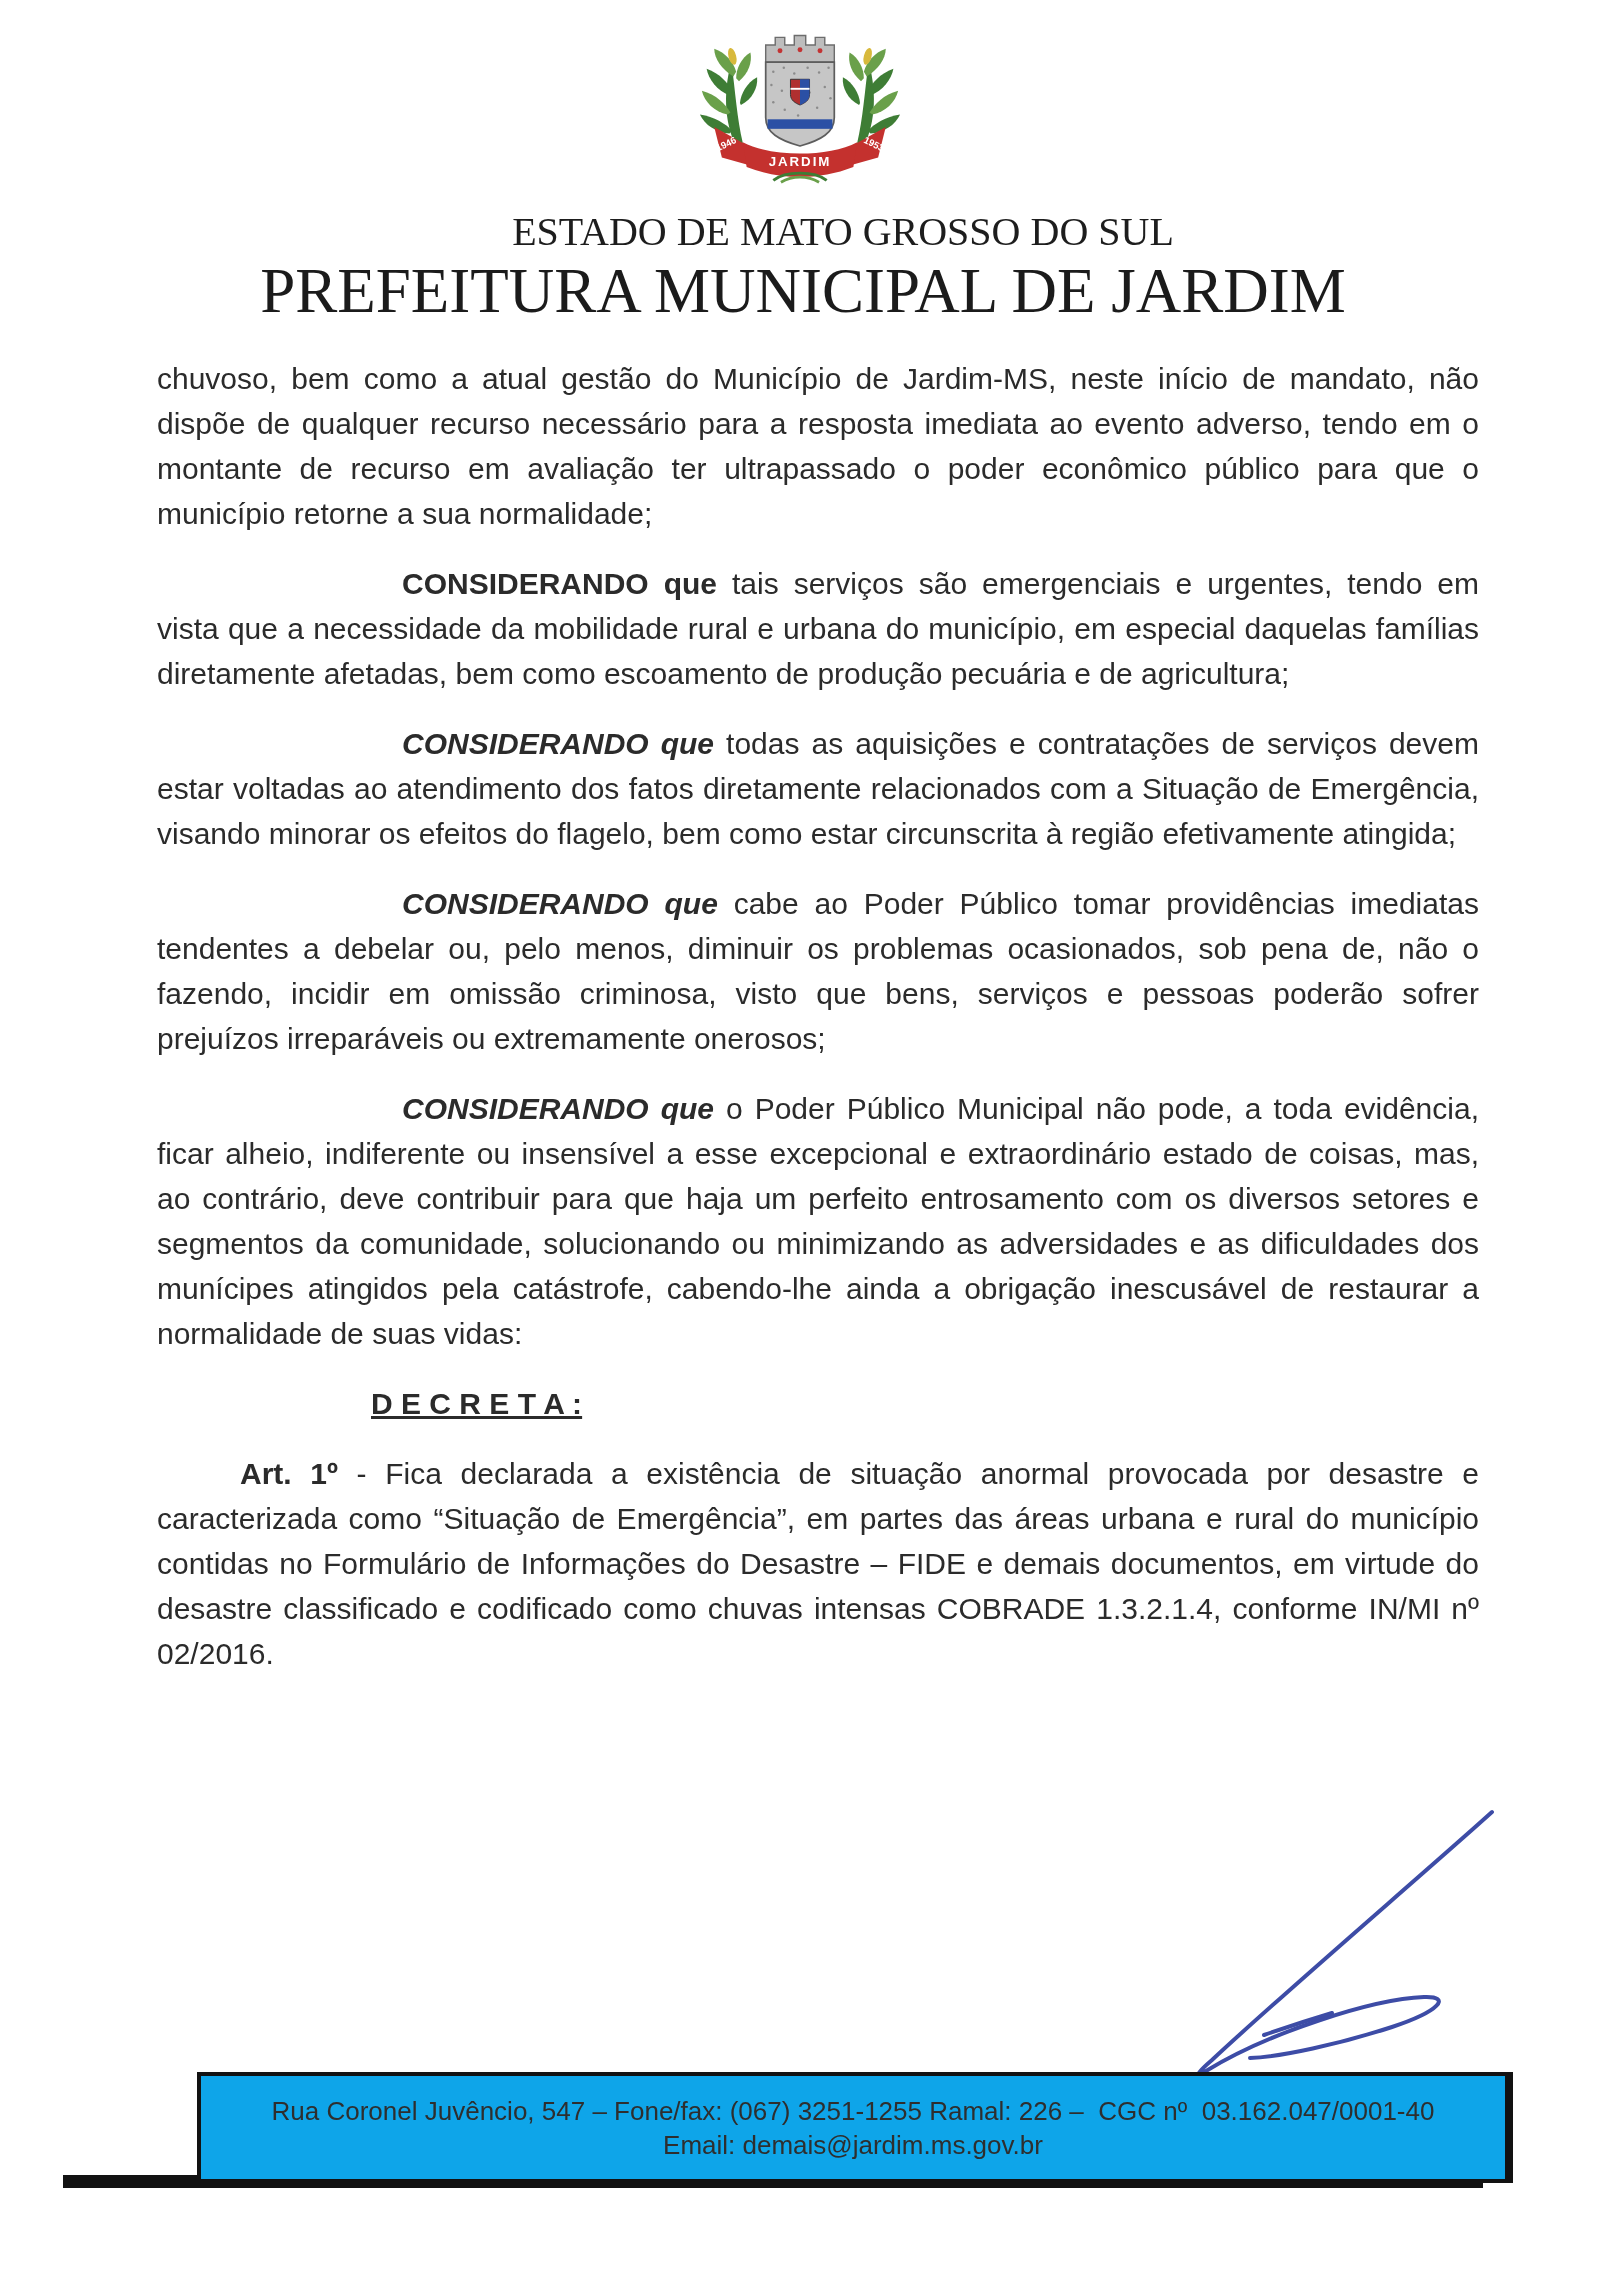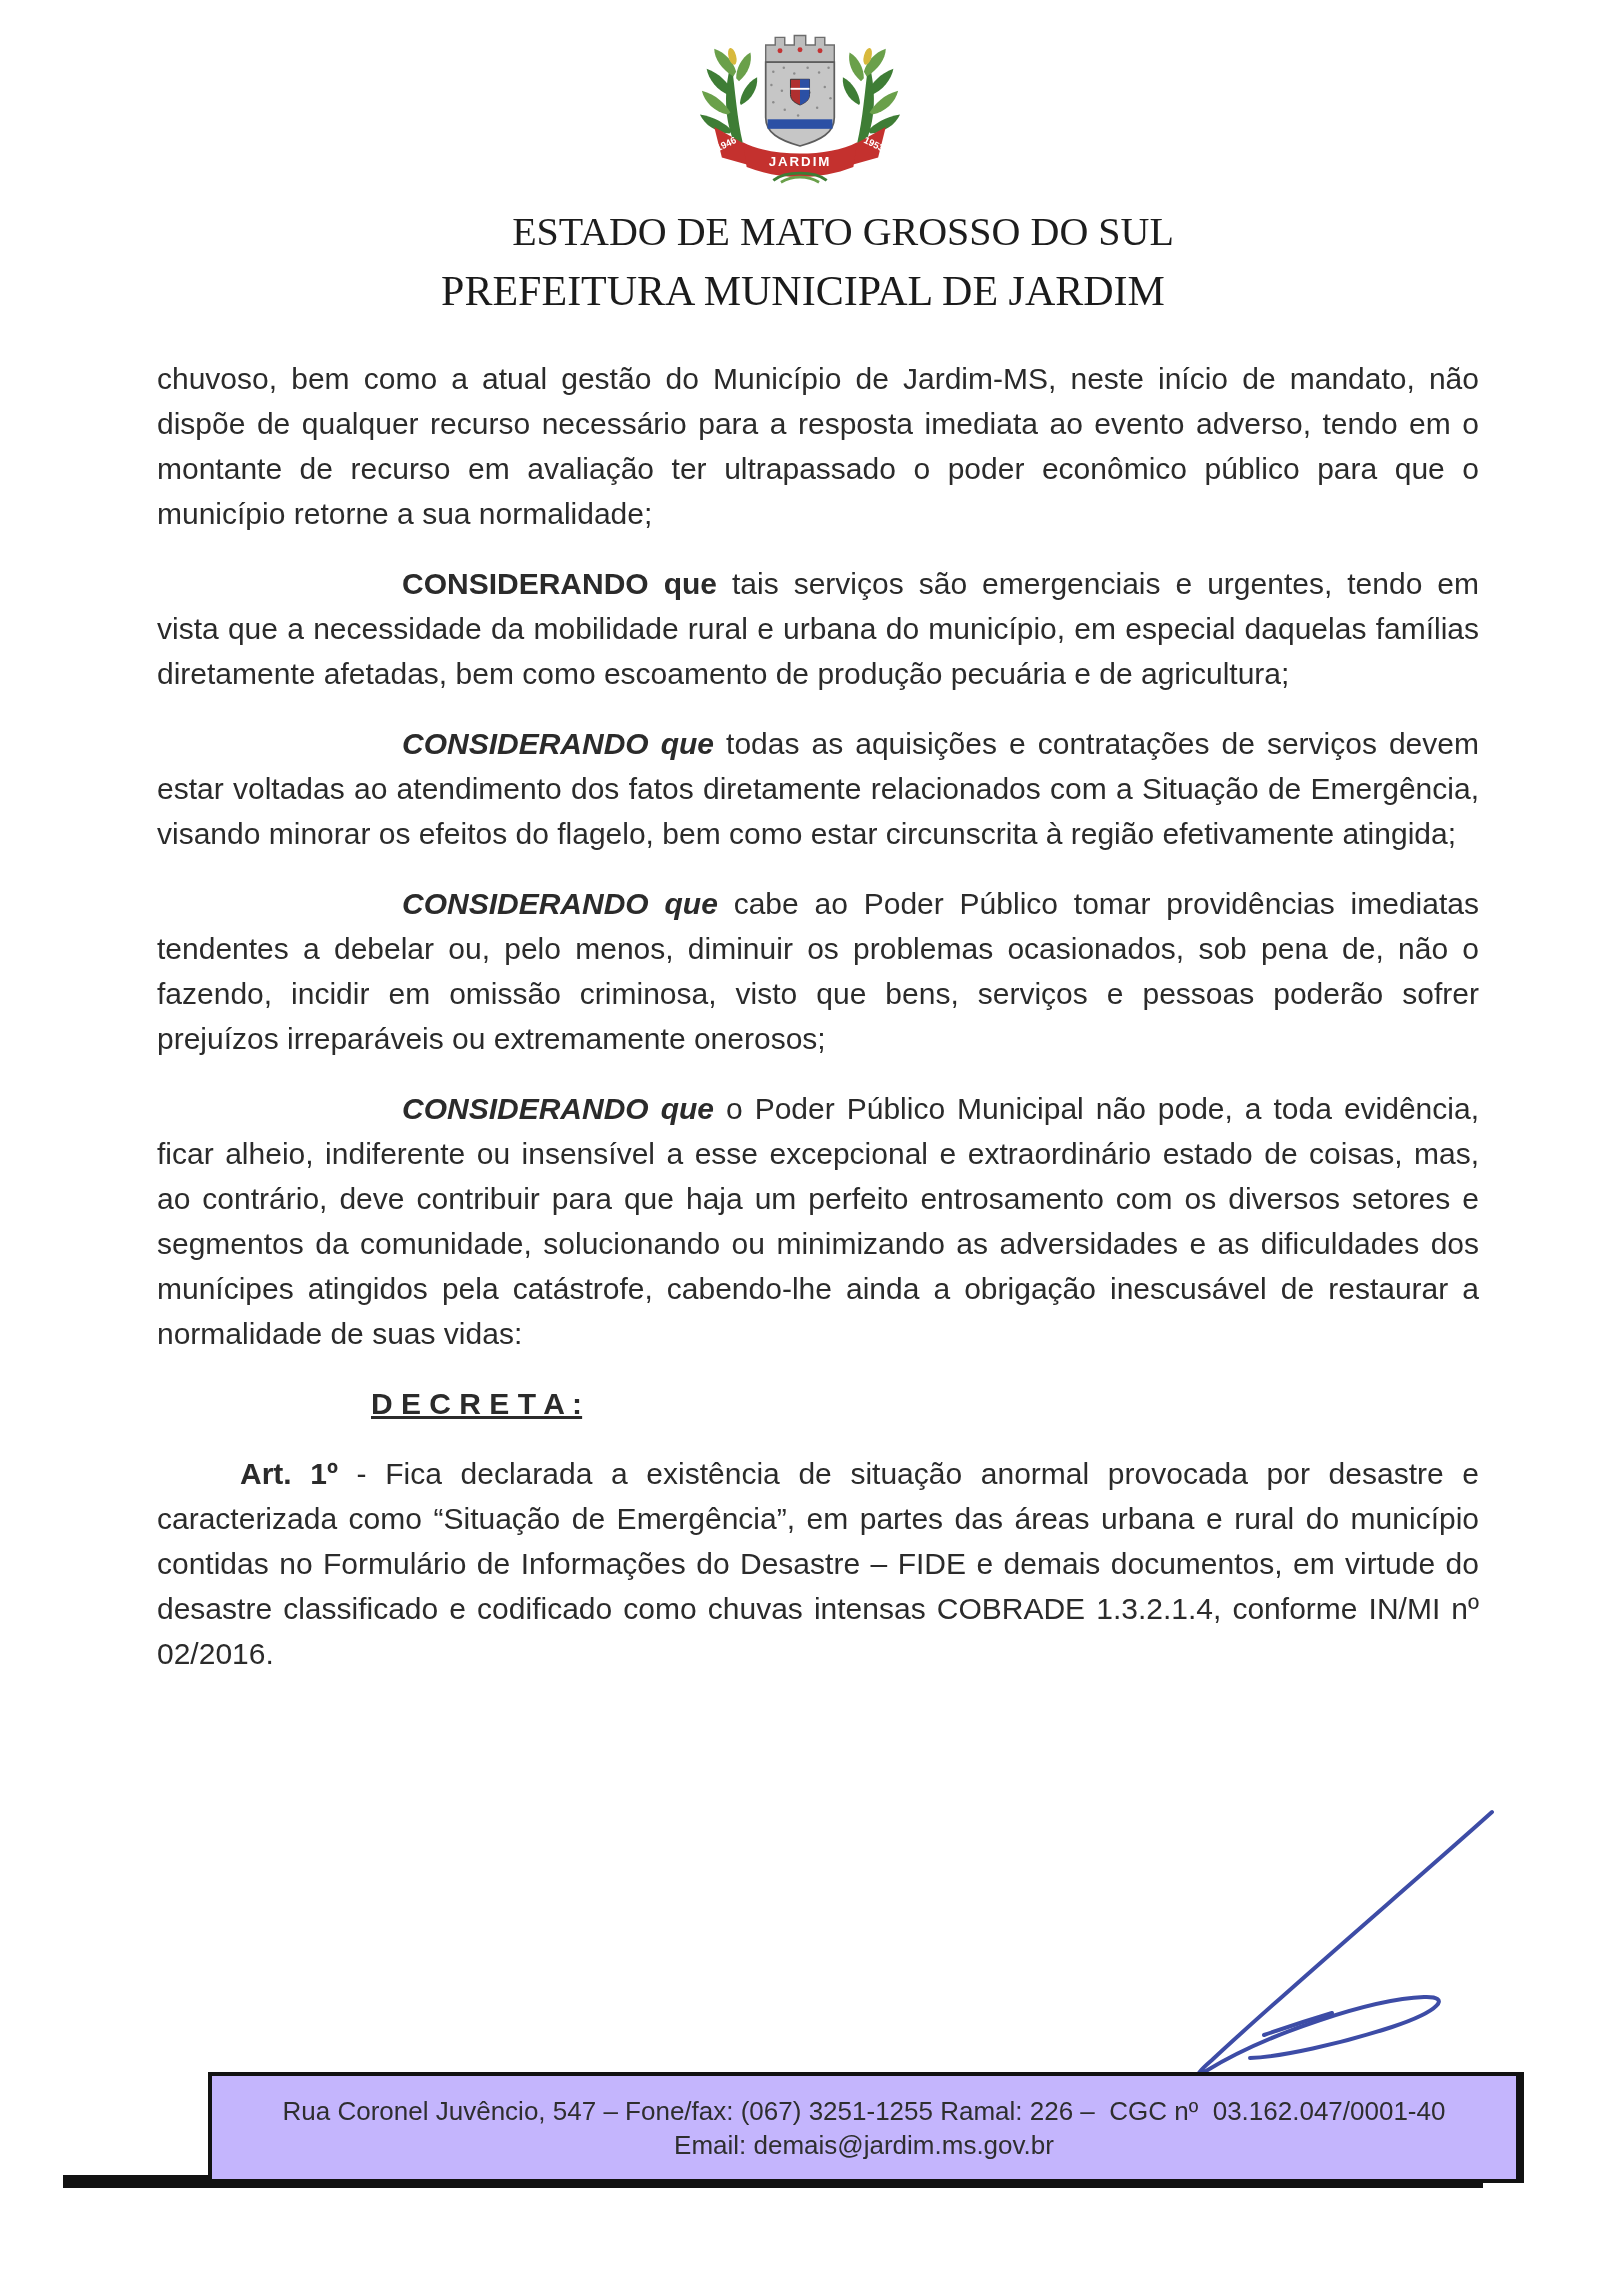--- a/index.html
+++ b/index.html
@@ -19,21 +19,21 @@
     text-align:center;
     font-family:"Liberation Serif",serif;
     font-size:40px;line-height:44px;color:#1d1d1d;
     letter-spacing:0px;
     padding-left:40px;
   }
   .title-muni{
     position:absolute;top:260px;left:0;width:100%;
     text-align:center;
     font-family:"Liberation Serif",serif;
-    font-size:42px;line-height:62px;color:#1b1b1b;
+    font-size:63px;line-height:62px;color:#1b1b1b;
   }
   
   .body-text{
     position:absolute;left:157px;top:356px;width:1322px;
     font-size:30px;line-height:45px;
     text-align:justify;
     color:#2b2b2b;
   }
   .body-text p{margin:0 0 25px 0;}
   .body-text p:last-child{margin-bottom:8px;}
@@ -43,25 +43,25 @@
   b.lead{font-weight:bold;}
   b.lead.it{font-style:italic;}
   
   .signature-svg{position:absolute;left:0;top:0;width:1606px;height:2290px;pointer-events:none;}
   
   .footer-shadow-bar{
     position:absolute;left:63px;top:2175px;width:1420px;height:13px;
     background:#121212;
   }
   .footer-box{
-    position:absolute;left:208px;top:2072px;width:1316px;height:111px;
+    position:absolute;left:197px;top:2072px;width:1316px;height:111px;
     box-sizing:border-box;
     border:4px solid #121212;
     border-right-width:8px;
-    background:#c4b5fd;
+    background:#0ea5e9;
     display:flex;flex-direction:column;justify-content:center;
     text-align:center;
     font-size:26px;line-height:34px;color:#2e2e2e;
   }
 </style>
 </head>
 <body>
 
 <div class="page">
 

